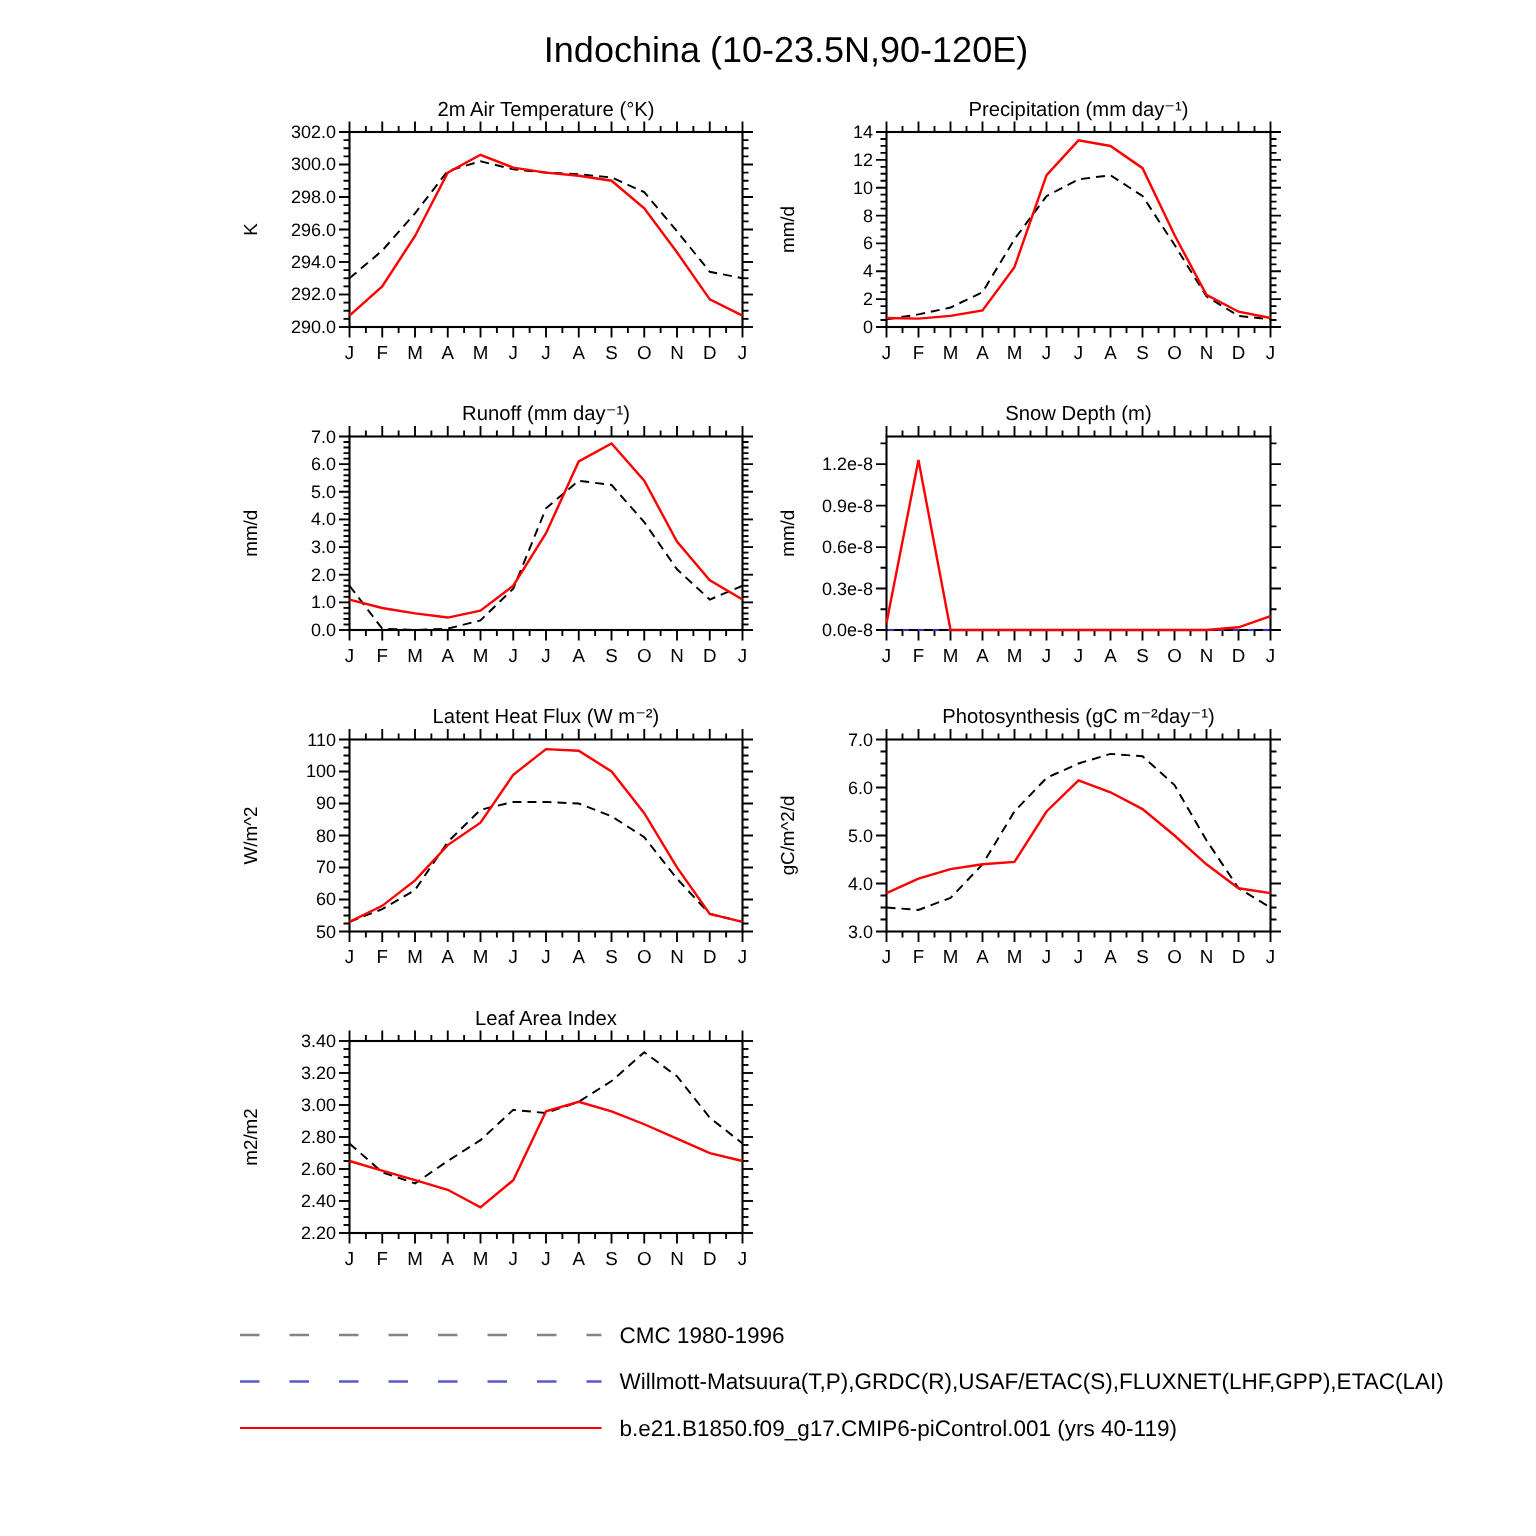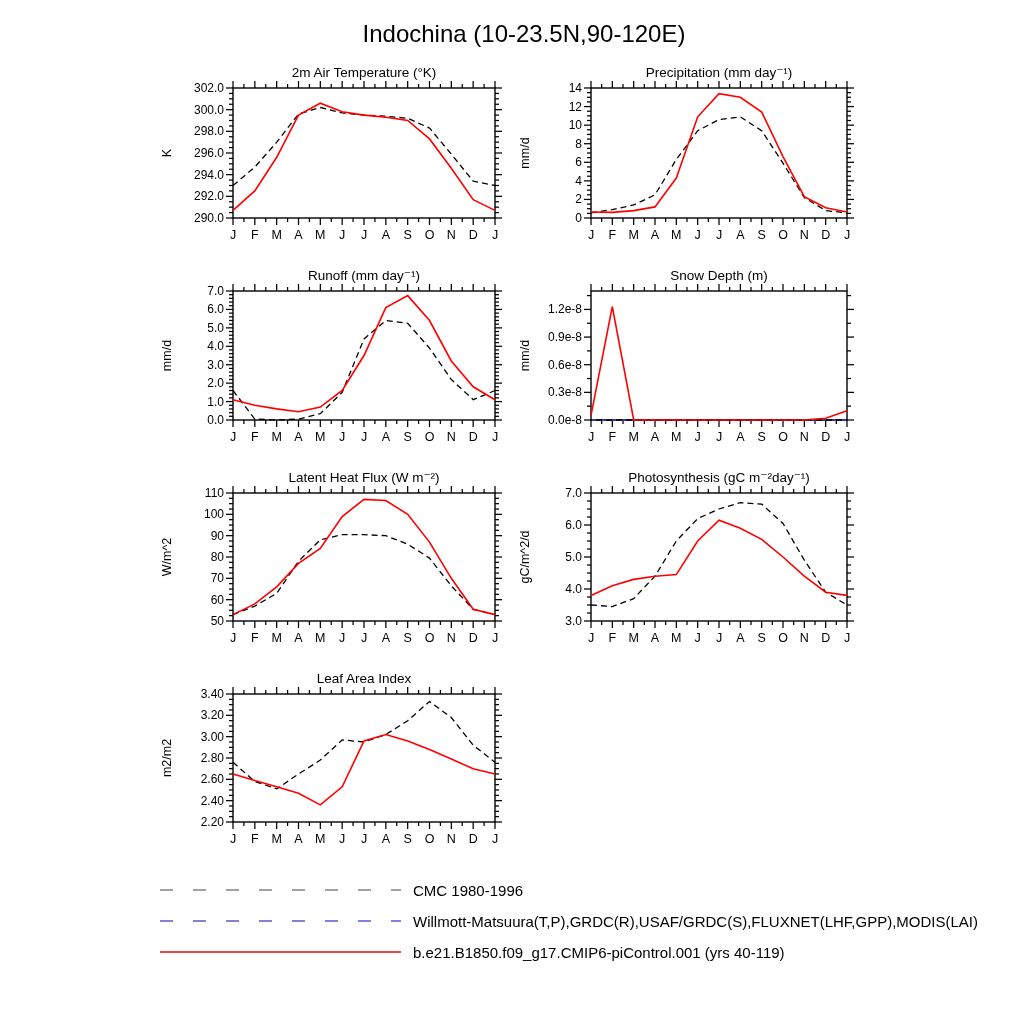--- a/index.html
+++ b/index.html
@@ -941,21 +941,21 @@
     <div class="legend-row">
       <svg class="legend-swatch" width="245" height="8">
         <line x1="2" y1="4" x2="243" y2="4" stroke-width="1.6" stroke="#848484" stroke-dasharray="13 20"></line>
       </svg>
       <span class="legend-label">CMC 1980-1996</span>
     </div>
     <div class="legend-row">
       <svg class="legend-swatch" width="245" height="8">
         <line x1="2" y1="4" x2="243" y2="4" stroke-width="1.6" stroke="#5a5acd" stroke-dasharray="13 20"></line>
       </svg>
-      <span class="legend-label">Willmott-Matsuura(T,P),GRDC(R),USAF/GRDC(S),FLUXNET(LHF,GPP),MODIS(LAI)</span>
+      <span class="legend-label">Willmott-Matsuura(T,P),GRDC(R),USAF/ETAC(S),FLUXNET(LHF,GPP),ETAC(LAI)</span>
     </div>
     <div class="legend-row">
       <svg class="legend-swatch" width="245" height="8">
         <line x1="2" y1="4" x2="243" y2="4" stroke-width="1.4" stroke="#ff0000" stroke-dasharray="none"></line>
       </svg>
       <span class="legend-label">b.e21.B1850.f09_g17.CMIP6-piControl.001 (yrs 40-119)</span>
     </div>
   </div>
 </div>
 

